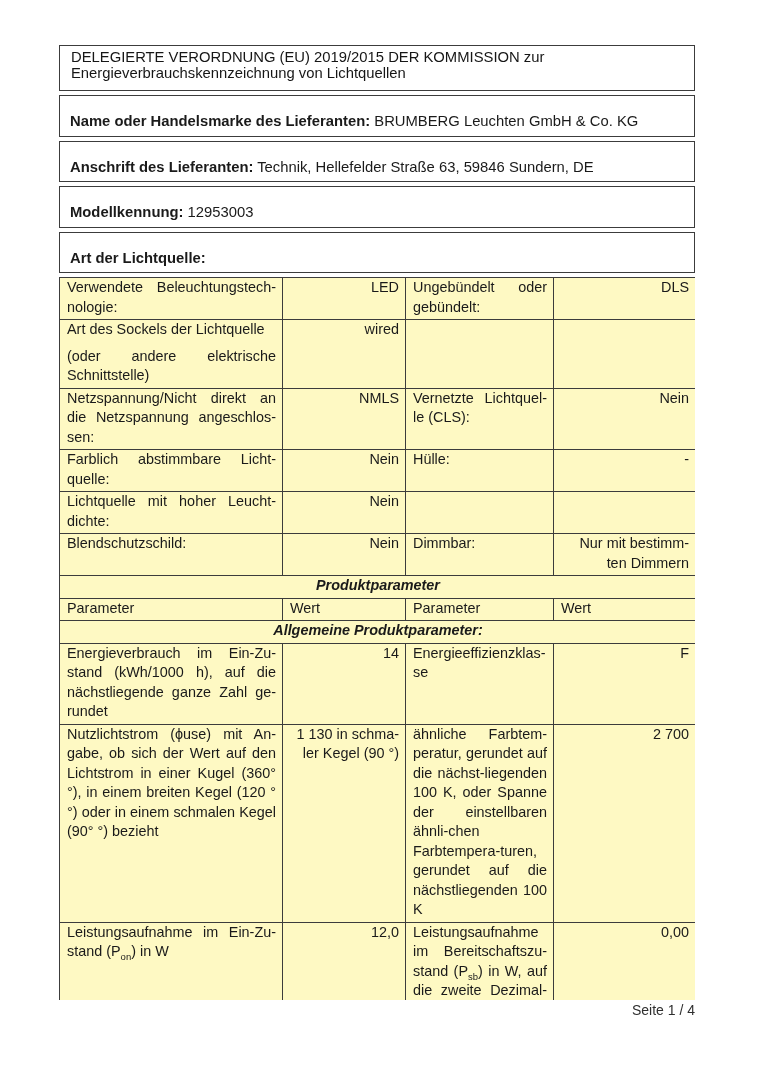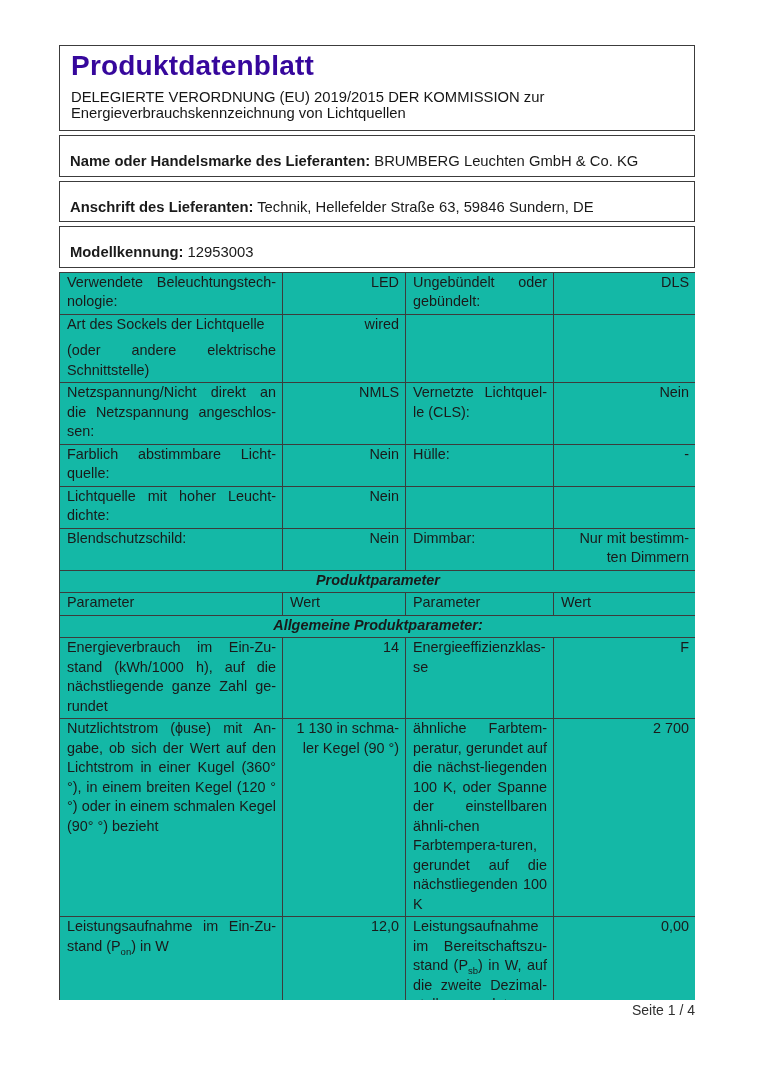--- a/index.html
+++ b/index.html
@@ -11,59 +11,61 @@
   .doc { position:absolute; left:59px; top:45px; width:636px; height:955px; overflow:hidden; }
   .box { border:1.5px solid #3c3c3c; margin-bottom:4px; background:#fff; box-sizing:border-box; }
   .title-box { padding:3px 11px 9px 11px; }
   .page-title { font-size:28px; font-weight:bold; margin:1px 0 7px 0; letter-spacing:0.2px; }
   .subtitle { font-size:14.8px; line-height:16px; color:#161616; }
   .info-box { padding:16px 10px 4px 10px; font-size:14.8px; line-height:19.5px; }
   .lbl { font-weight:bold; }
   .val-inline { font-weight:normal; }
   table.ptable {
     border-collapse:collapse; table-layout:fixed; width:636px;
-    font-size:14.4px; line-height:19.5px; background:#14b8a6;
+    font-size:14.4px; line-height:19.5px; background:#fef9c3;
   }
   table.ptable td { border:1.5px solid #3c3c3c; vertical-align:top; padding:0 6px 2px 7px; }
   td.jus { text-align:justify; }
   td.val { text-align:right; padding:0 4px 2px 4px; }
   td.span-head { text-align:center; font-weight:bold; padding:1px 6px 2px 6px;font-style:italic; }
   td.col-head { font-weight:normal; padding:1px 6px 2px 7px; }
   .pgap { margin-top:7px; }
   sub { font-size:9.5px; line-height:0; }
   .footer {
     position:absolute; left:59px; top:1002px; width:636px;
     text-align:right; font-size:14px; color:#2f2f2f;
   }
 </style>
 </head>
 <body>
 
 <div class="doc">
 
   <div class="box title-box">
-    <div class="page-title" style="color: rgb(54, 7, 156);">Produktdatenblatt</div>
     <div class="subtitle">DELEGIERTE VERORDNUNG (EU) 2019/2015 DER KOMMISSION zur Energieverbrauchskennzeichnung von Lichtquellen</div>
   </div>
 
   <div class="box info-box">
     <span class="lbl">Name oder Handelsmarke des Lieferanten:</span>
     <span class="val-inline">BRUMBERG Leuchten GmbH &amp; Co. KG</span>
   </div>
 
   <div class="box info-box">
     <span class="lbl">Anschrift des Lieferanten:</span>
     <span class="val-inline">Technik, Hellefelder Straße 63, 59846 Sundern, DE</span>
   </div>
 
   <div class="box info-box">
     <span class="lbl">Modellkennung:</span>
     <span class="val-inline">12953003</span>
   </div>
 
+  <div class="box info-box">
+    <span class="lbl">Art der Lichtquelle:</span>
+  </div>
 
   <table class="ptable">
     <colgroup>
       <col style="width:223px">
         <col style="width:123px">
         <col style="width:148px">
         <col style="width:142px">
     </colgroup>
 
     <tbody>

